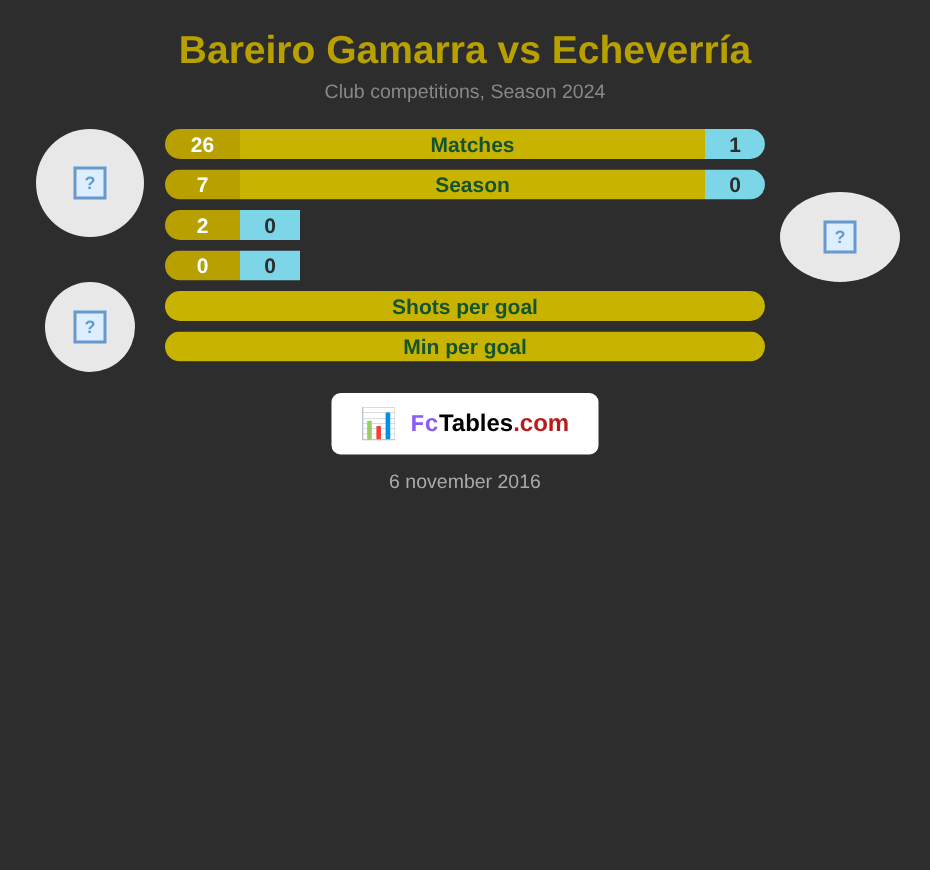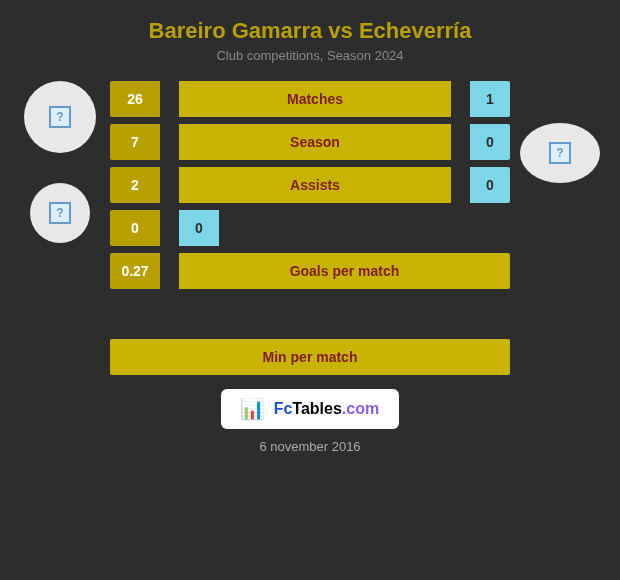--- a/index.html
+++ b/index.html
@@ -9,21 +9,21 @@
       background: #2d2d2d;
       font-family: Arial, sans-serif;
       display: flex;
       flex-direction: column;
       align-items: center;
       overflow: hidden;
     }
 
     .page-title {
       color: #b8a000;
-      font-size: 22px;
+      font-size: 26px;
       font-weight: bold;
       text-align: center;
       margin-top: 18px;
       margin-bottom: 4px;
       padding: 0 20px;
     }
 
     .subtitle {
       color: #888;
       font-size: 13px;
@@ -103,42 +103,41 @@
       flex: 1;
       display: flex;
       flex-direction: column;
       gap: 7px;
     }
 
     .stat-row {
       display: flex;
       flex-direction: row;
       align-items: center;
-      height: 36px;
-      border-radius: 2px;
+      height: 20px;
+      border-radius: 14px;
       overflow: hidden;
-      gap: 19px;
     }
 
     .stat-left-val {
       background: #b8a000;
       color: white;
       font-weight: bold;
       font-size: 14px;
       padding: 0 10px;
       height: 100%;
       display: flex;
       align-items: center;
       min-width: 50px;
       justify-content: center;
     }
 
     .stat-label {
       background: #c8b400;
-      color: #7f1d1d;
+      color: #14532d;
       font-weight: bold;
       font-size: 14px;
       flex: 1;
       height: 100%;
       display: flex;
       align-items: center;
       justify-content: center;
     }
 
     .stat-right-val {
@@ -216,49 +215,45 @@
     </div>
 
     <div class="stat-row">
       <div class="stat-left-val">7</div>
       <div class="stat-label">Season</div>
       <div class="stat-right-val">0</div>
     </div>
 
     <div class="stat-row">
       <div class="stat-left-val">2</div>
-      <div class="stat-label">Assists</div>
       <div class="stat-right-val">0</div>
     </div>
 
     <div class="stat-row">
       <div class="stat-left-val">0</div>
       <div class="stat-right-val">0</div>
     </div>
 
+
     <div class="stat-row no-right">
-      <div class="stat-left-val">0.27</div>
-      <div class="stat-label">Goals per match</div>
+      <div class="stat-label">Shots per goal</div>
     </div>
 
     <div class="stat-row no-right">
-    </div>
-
-    <div class="stat-row no-right">
-      <div class="stat-label">Min per match</div>
+      <div class="stat-label">Min per goal</div>
     </div>
   </div>
 
   <div class="right-avatars">
     <div class="avatar-oval">
       <div class="avatar-question">?</div>
     </div>
   </div>
 </div>
 
 <div class="watermark-container">
   <span class="watermark-icon">📊</span>
   <span class="watermark-text">
-    <span style="color:#1d4ed8;">Fc</span><span style="color:#000000;">Tables</span><span style="color:#8b5cf6;margin-top:32px;">.com</span>
+    <span style="color:#8b5cf6;font-family:Liberation Mono, monospace;">Fc</span><span style="color:#000000;">Tables</span><span style="color:#b91c1c;margin-top:32px;">.com</span>
   </span>
 </div>
 
 <div class="date-footer">6 november 2016</div>
 
 </body></html>

